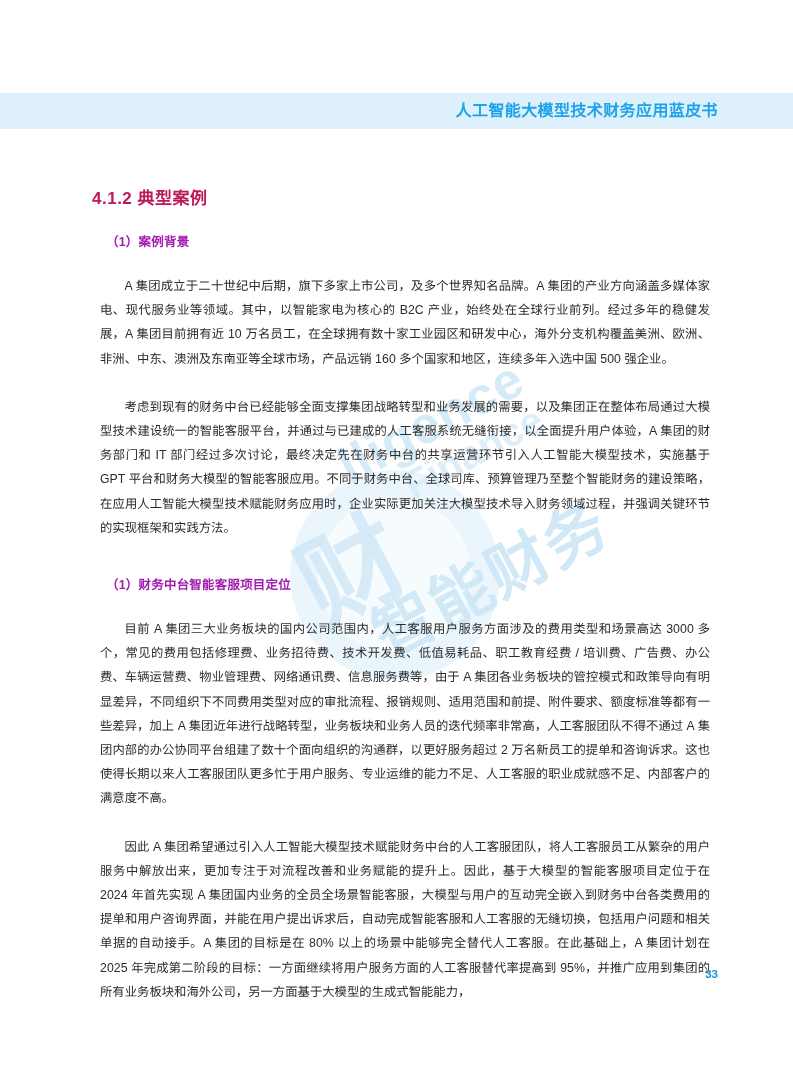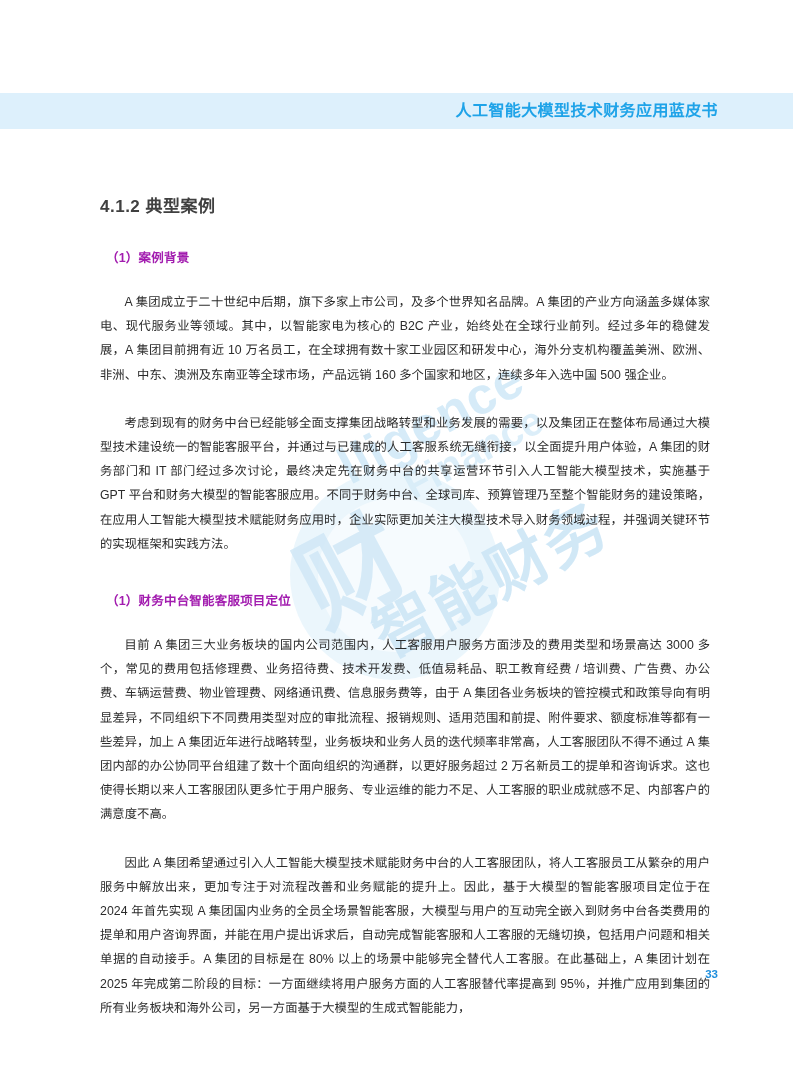--- a/index.html
+++ b/index.html
@@ -124,25 +124,25 @@
 
   
   .content {
     position: absolute;
     left: 92px;
     top: 0;
     width: 626px;
     z-index: 2;
   }
   .section-heading {
-    margin: 8px;
+    margin: 0;
     padding-top: 184px;
     font-size: 17px;
     font-weight: bold;
-    color: #404040;
+    color: #be185d;
     letter-spacing: 0.5px;
   }
   .sub-heading {
     margin: 0;
     padding-top: 22px;
     padding-left: 14px;
     font-size: 12.5px;
     font-weight: bold;
     color: #a21caf;
     letter-spacing: 0.2px;

